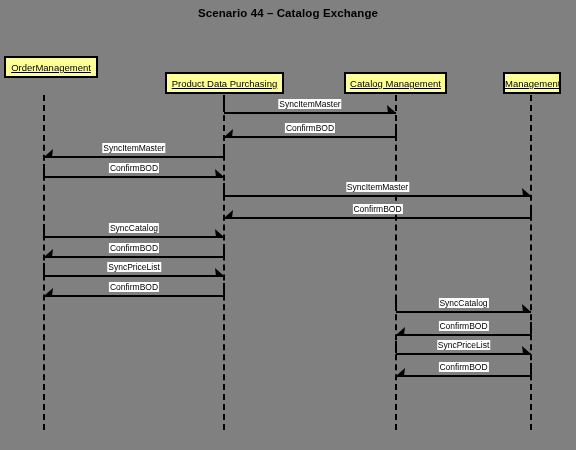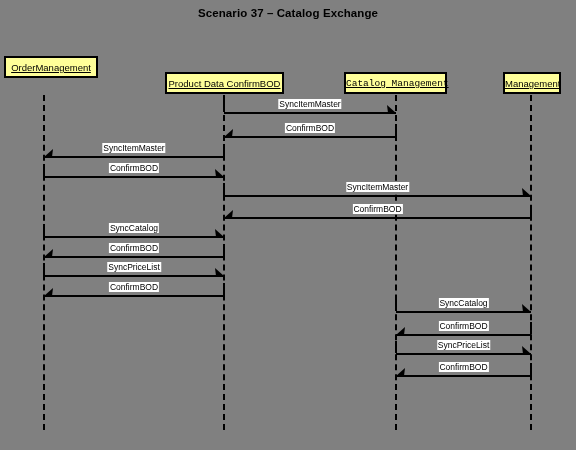--- a/index.html
+++ b/index.html
@@ -78,26 +78,26 @@
     padding: 0 1px;
     white-space: nowrap;
     transform: translateX(-50%);
   }
 </style>
 </head>
 <body>
 
 <div id="diagram-canvas">
 
-  <div class="title">Scenario 37 – Catalog Exchange</div>
+  <div class="title">Scenario 44 – Catalog Exchange</div>
 
   <div id="participants-layer">
       <div class="participant" style="left: 4px; top: 56px; width: 94px;"><span class="pname">OrderManagement</span></div>
-      <div class="participant" style="left: 165px; top: 72px; width: 119px;"><span class="pname">Product Data ConfirmBOD</span></div>
-      <div class="participant" style="left: 344px; top: 72px; width: 103px; font-family: Liberation Mono, monospace;"><span class="pname">Catalog Management</span></div>
+      <div class="participant" style="left: 165px; top: 72px; width: 119px;"><span class="pname">Product Data Purchasing</span></div>
+      <div class="participant" style="left: 344px; top: 72px; width: 103px;"><span class="pname">Catalog Management</span></div>
       <div class="participant" style="left: 503px; top: 72px; width: 58px;"><span class="pname">Management</span></div>
     </div>
   <div id="lifelines-layer">
       <div class="lifeline" style="left: 43px; top: 95px; height: 335px;"></div>
       <div class="lifeline" style="left: 223px; top: 95px; height: 335px;"></div>
       <div class="lifeline" style="left: 395px; top: 95px; height: 335px;"></div>
       <div class="lifeline" style="left: 530px; top: 95px; height: 335px;"></div>
     </div>
   <div id="messages-layer">
       <div>

